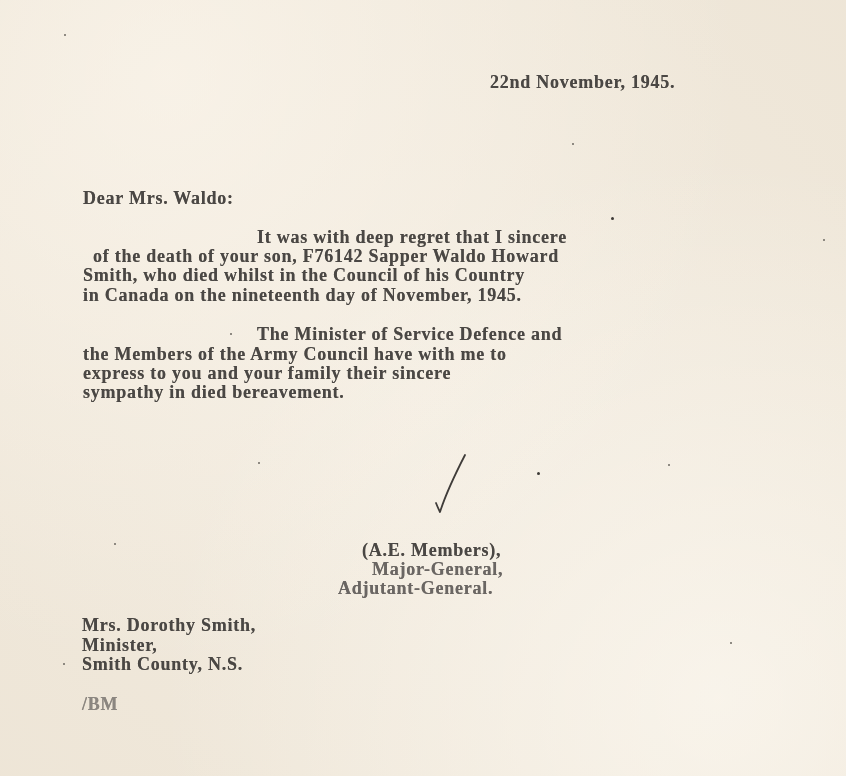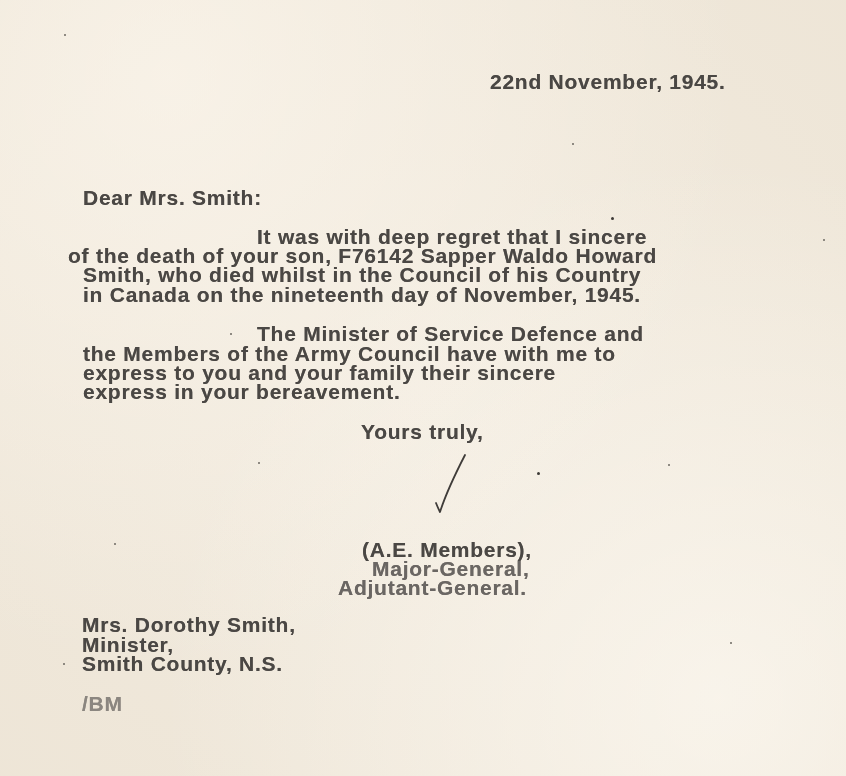--- a/index.html
+++ b/index.html
@@ -19,22 +19,22 @@
       width: 846px;
       height: 776px;
       background:
         radial-gradient(ellipse at 20% 10%, rgba(255,250,242,0.55), rgba(255,250,242,0) 60%),
         radial-gradient(ellipse at 85% 90%, rgba(255,252,246,0.6), rgba(255,252,246,0) 55%),
         radial-gradient(ellipse at 50% 50%, rgba(236,226,210,0.0), rgba(230,219,200,0.35) 100%),
         #f2ebdf;
     }
     .line {
       position: absolute;
-      font-family: Liberation Sans, sans-serif;
-      font-size: 21px;
+      font-family: Liberation Serif, serif;
+      font-size: 18px;
       font-weight: bold;
       letter-spacing: 0.75px;
       color: #4a4744;
       white-space: pre;
       line-height: 20px;
       text-shadow: 0 0 0.6px rgba(60,55,50,0.6);
     }
     .faint { color: #6a6663; }
     .speck {
       position: absolute;
@@ -62,37 +62,36 @@
   <div class="speck small" style="left:258px;top:462px"></div>
   <div class="speck" style="left:537px;top:472px"></div>
   <div class="speck small" style="left:668px;top:464px"></div>
   <div class="speck small" style="left:114px;top:543px"></div>
   <div class="speck small" style="left:730px;top:642px"></div>
   <div class="speck small" style="left:460px;top:548px"></div>
   <div class="speck small" style="left:63px;top:663px"></div>
 
   <div class="line" style="left:490px;top:72px">22nd November, 1945.</div>
 
-  <div class="line" style="left:83px;top:188px">Dear Mrs. Smith:</div>
+  <div class="line" style="left:83px;top:188px">Dear Mrs. Waldo:</div>
 
   <div>
     <div class="line" style="left:257px;top:227px">It was with deep regret that I sincere</div>
-    <div class="line" style="left:68px;top:246px">of the death of your son, F76142 Sapper Waldo Howard</div>
+    <div class="line" style="left:93px;top:246px">of the death of your son, F76142 Sapper Waldo Howard</div>
     <div class="line" style="left:83px;top:265px">Smith, who died whilst in the Council of his Country</div>
     <div class="line" style="left:83px;top:285px">in Canada on the nineteenth day of November, 1945.</div>
   </div>
 
   <div>
     <div class="line" style="left:257px;top:324px">The Minister of Service Defence and</div>
     <div class="line" style="left:83px;top:344px">the Members of the Army Council have with me to</div>
     <div class="line" style="left:83px;top:363px">express to you and your family their sincere</div>
-    <div class="line" style="left:83px;top:382px">express in your bereavement.</div>
+    <div class="line" style="left:83px;top:382px">sympathy in died bereavement.</div>
   </div>
 
-  <div class="line" style="left:361px;top:422px">Yours truly,</div>
 
   <svg class="signature" viewBox="0 0 50 70">
     <path d="M11 55 Q 13 60 15 64 Q 22 42 40 7" fill="none" stroke="#3f3c39" stroke-width="1.8" stroke-linecap="round" stroke-linejoin="round"></path>
   </svg>
 
   <div>
     <div class="line" style="left:362px;top:540px">(A.E. Members),</div>
     <div class="line faint" style="left:372px;top:559px">Major-General,</div>
     <div class="line faint" style="left:338px;top:578px">Adjutant-General.</div>
   </div>

